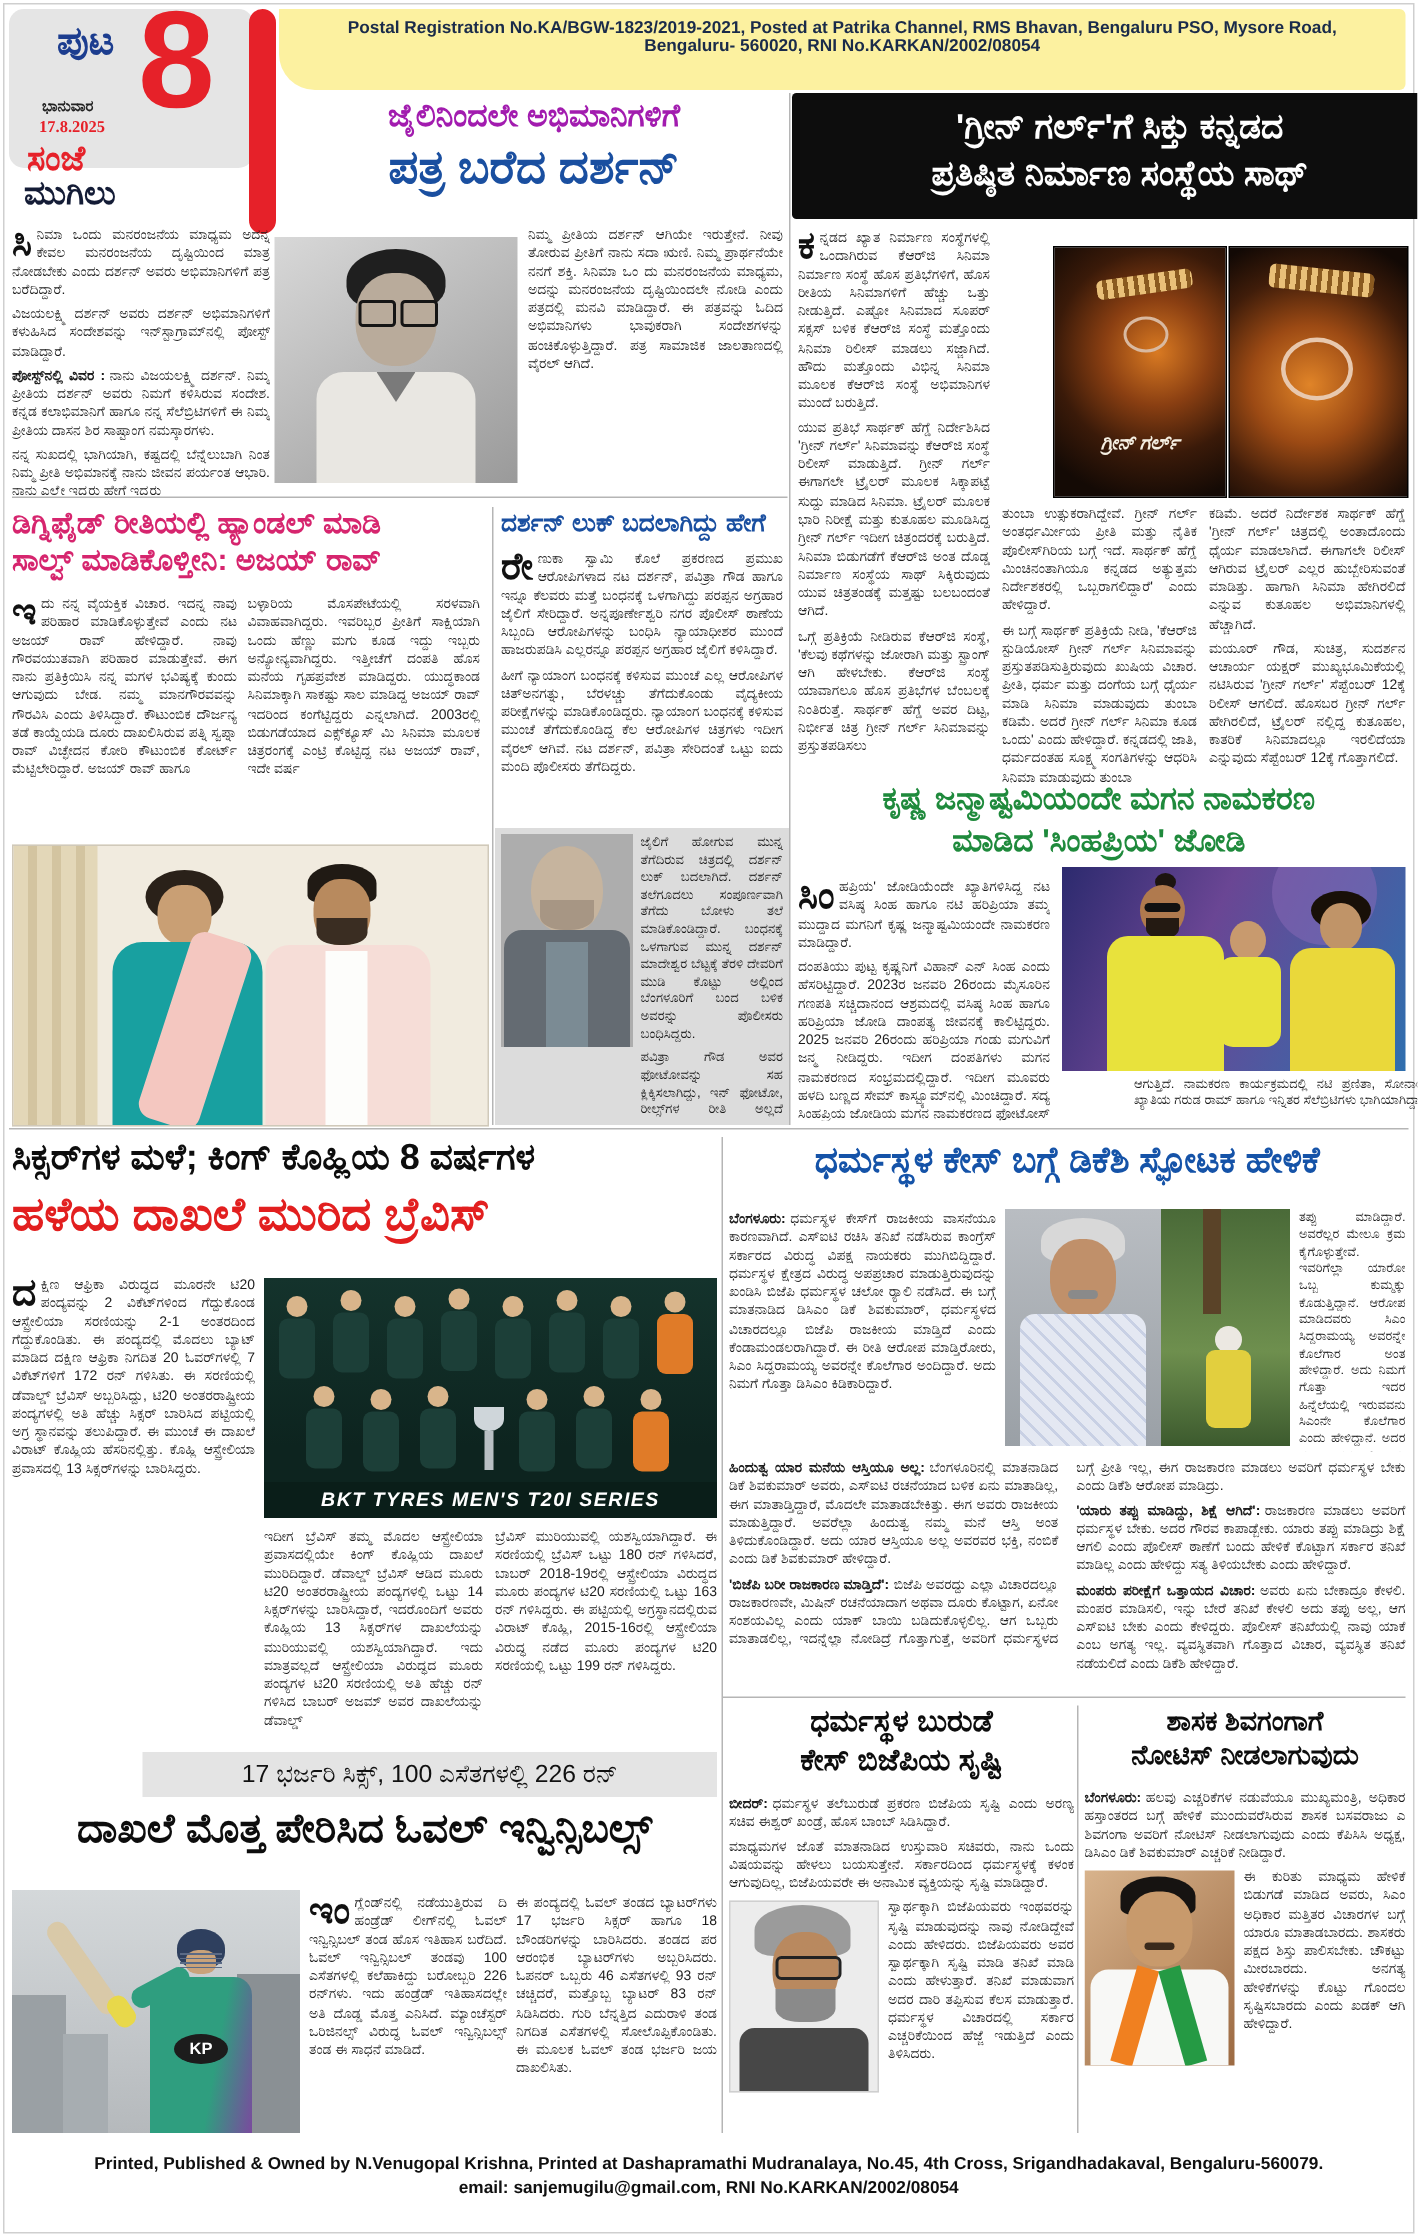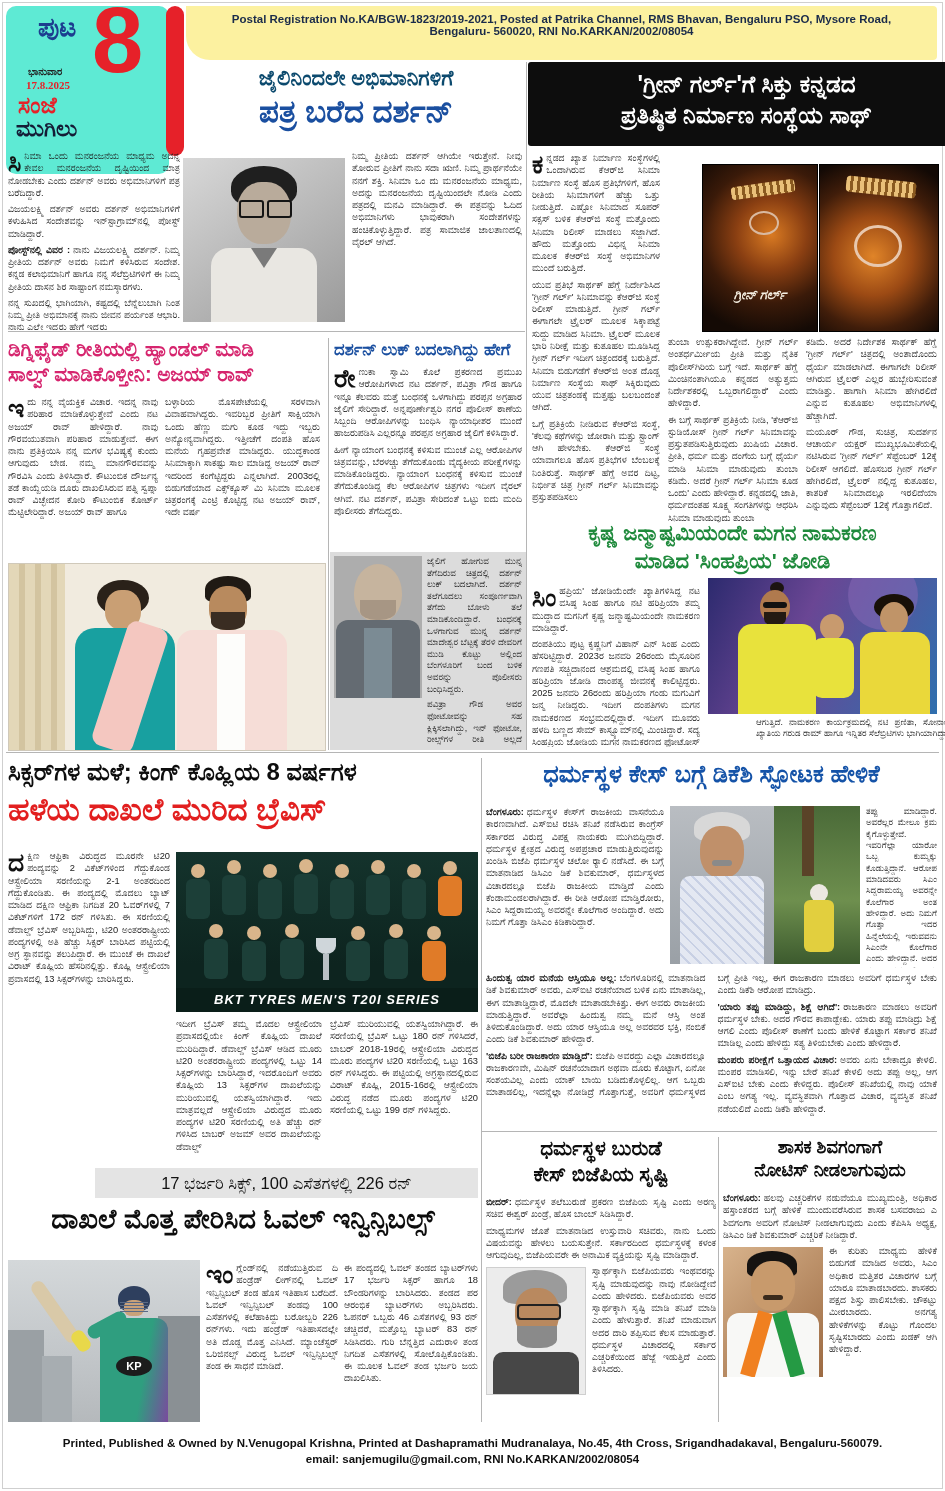--- a/index.html
+++ b/index.html
@@ -21,36 +21,36 @@
   .tplayer::after{content:"";position:absolute;left:0;top:15px;width:24px;height:40px;border-radius:6px;background:#1c3f38;}
   .tplayer.bib::after{background:#e07b28;}
   .footer-line{font-size:11.5px;font-weight:bold;color:#101010;text-align:center;line-height:1.35;}
 </style>
 </head>
 <body>
 
 <div id="page">
   <div class="abs" style="left:2px;top:2px;width:939px;height:1485px;border:1px solid #cfcfcf;"></div>
 
-  <div class="abs" style="left:6px;top:6px;width:163px;height:168px;background:#5eead4;border-radius:10px;">
+  <div class="abs" style="left:6px;top:6px;width:163px;height:106px;background:#e5e5e5;border-radius:10px;">
     <div class="abs bold" style="left:32px;top:6px;font-size:26px;color:#1c3d8f;">ಪುಟ</div>
     <div class="abs bold" style="left:86px;top:-12px;font-size:92px;color:#e62129;line-height:1;">8</div>
     <div class="abs bold" style="left:22px;top:60px;font-size:10px;color:#222;">ಭಾನುವಾರ</div>
     <div class="abs bold" style="left:20px;top:73px;font-size:11px;color:#e62129;font-family:Liberation Serif, serif;">17.8.2025</div>
     <div class="abs bold" style="left:12px;top:86px;font-size:23px;color:#e62129;">ಸಂಜೆ</div>
     <div class="abs bold" style="left:10px;top:110px;font-size:22px;color:#141c36;">ಮುಗಿಲು</div>
   </div>
   <div class="abs" style="left:166px;top:6px;width:18px;height:150px;background:#e62129;border-radius:10px;"></div>
 
   <div class="abs" style="left:186px;top:6px;width:751px;height:54px;background:#fcf1a0;border-radius:0 4px 4px 24px;padding-top:7px;box-sizing:border-box;">
     <div class="center bold" style="font-size:11.5px;color:#1a2b4a;">Postal Registration No.KA/BGW-1823/2019-2021, Posted at Patrika Channel, RMS Bhavan, Bengaluru PSO, Mysore Road,</div>
     <div class="center bold" style="font-size:11.5px;color:#1a2b4a;">Bengaluru- 560020, RNI No.KARKAN/2002/08054</div>
   </div>
 
-  <div class="abs center bold" style="left:190px;top:66px;width:332px;font-size:21px;color:#0c4a6e;">ಜೈಲಿನಿಂದಲೇ ಅಭಿಮಾನಿಗಳಿಗೆ</div>
+  <div class="abs center bold" style="left:190px;top:66px;width:332px;font-size:21px;color:#a21caf;">ಜೈಲಿನಿಂದಲೇ ಅಭಿಮಾನಿಗಳಿಗೆ</div>
   <div class="abs center bold" style="left:190px;top:94px;width:332px;font-size:31px;color:#1a4fa0;">ಪತ್ರ ಬರೆದ ದರ್ಶನ್</div>
 
   <div class="abs body-text" style="left:8px;top:150px;width:172px;height:180px;">
     <p><span class="dropcap">ಸಿ</span><span>ನಿಮಾ ಒಂದು ಮನರಂಜನೆಯ ಮಾಧ್ಯಮ ಅದನ್ನ ಕೇವಲ ಮನರಂಜನೆಯ ದೃಷ್ಟಿಯಿಂದ ಮಾತ್ರ ನೋಡಬೇಕು ಎಂದು ದರ್ಶನ್ ಅವರು ಅಭಿಮಾನಿಗಳಿಗೆ ಪತ್ರ ಬರೆದಿದ್ದಾರೆ.</span></p>
     <p>ವಿಜಯಲಕ್ಷ್ಮಿ ದರ್ಶನ್ ಅವರು ದರ್ಶನ್ ಅಭಿಮಾನಿಗಳಿಗೆ ಕಳುಹಿಸಿದ ಸಂದೇಶವನ್ನು ಇನ್‌ಸ್ಟಾಗ್ರಾಮ್‌ನಲ್ಲಿ ಪೋಸ್ಟ್ ಮಾಡಿದ್ದಾರೆ.</p>
     <p><span class="lead">ಪೋಸ್ಟ್‌ನಲ್ಲಿ ವಿವರ :</span><span>ನಾನು ವಿಜಯಲಕ್ಷ್ಮಿ ದರ್ಶನ್. ನಿಮ್ಮ ಪ್ರೀತಿಯ ದರ್ಶನ್ ಅವರು ನಿಮಗೆ ಕಳಿಸಿರುವ ಸಂದೇಶ. ಕನ್ನಡ ಕಲಾಭಿಮಾನಿಗೆ ಹಾಗೂ ನನ್ನ ಸೆಲೆಬ್ರಿಟಿಗಳಿಗೆ ಈ ನಿಮ್ಮ ಪ್ರೀತಿಯ ದಾಸನ ಶಿರ ಸಾಷ್ಟಾಂಗ ನಮಸ್ಕಾರಗಳು.</span></p>
     <p>ನನ್ನ ಸುಖದಲ್ಲಿ ಭಾಗಿಯಾಗಿ, ಕಷ್ಟದಲ್ಲಿ ಬೆನ್ನೆಲುಬಾಗಿ ನಿಂತ ನಿಮ್ಮ ಪ್ರೀತಿ ಅಭಿಮಾನಕ್ಕೆ ನಾನು ಜೀವನ ಪರ್ಯಂತ ಆಭಾರಿ. ನಾನು ಎಲ್ಲೇ ಇದ್ದರು ಹೇಗೆ ಇದ್ದರು</p>
   </div>
 
   <div class="photo" style="left:183px;top:158px;width:162px;height:164px;background:linear-gradient(145deg,#d8d8d8,#9a9a9a);">
@@ -89,21 +89,21 @@
     <div class="shape" style="left:202px;top:48px;width:34px;height:18px;background:#3a2d22;border-radius:0 0 45% 45%;"></div>
     <div class="shape" style="left:168px;top:66px;width:110px;height:120px;background:#f6ddd7;border-radius:16px 16px 0 0;"></div>
     <div class="shape" style="left:208px;top:70px;width:28px;height:116px;background:#fdfdfb;"></div>
   </div>
 
   <div class="abs divider" style="left:328px;top:338px;width:1px;height:412px;"></div>
 
   <div class="abs bold" style="left:334px;top:340px;width:190px;font-size:16.5px;color:#1a4fa0;">ದರ್ಶನ್ ಲುಕ್ ಬದಲಾಗಿದ್ದು ಹೇಗೆ</div>
   <div class="abs body-text" style="left:334px;top:366px;width:188px;height:184px;">
     <p><span class="dropcap">ರೇ</span><span>ಣುಕಾ ಸ್ವಾಮಿ ಕೊಲೆ ಪ್ರಕರಣದ ಪ್ರಮುಖ ಆರೋಪಿಗಳಾದ ನಟ ದರ್ಶನ್, ಪವಿತ್ರಾ ಗೌಡ ಹಾಗೂ ಇನ್ನೂ ಕೆಲವರು ಮತ್ತೆ ಬಂಧನಕ್ಕೆ ಒಳಗಾಗಿದ್ದು ಪರಪ್ಪನ ಅಗ್ರಹಾರ ಜೈಲಿಗೆ ಸೇರಿದ್ದಾರೆ. ಅನ್ನಪೂರ್ಣೇಶ್ವರಿ ನಗರ ಪೊಲೀಸ್ ಠಾಣೆಯ ಸಿಬ್ಬಂದಿ ಆರೋಪಿಗಳನ್ನು ಬಂಧಿಸಿ ನ್ಯಾಯಾಧೀಶರ ಮುಂದೆ ಹಾಜರುಪಡಿಸಿ ಎಲ್ಲರನ್ನೂ ಪರಪ್ಪನ ಅಗ್ರಹಾರ ಜೈಲಿಗೆ ಕಳಿಸಿದ್ದಾರೆ.</span></p>
-    <p>ಹೀಗೆ ನ್ಯಾಯಾಂಗ ಬಂಧನಕ್ಕೆ ಕಳಿಸುವ ಮುಂಚೆ ಎಲ್ಲ ಆರೋಪಿಗಳ ಚಿತ್ರವವನ್ನು, ಬೆರಳಚ್ಚು ತೆಗೆದುಕೊಂಡು ವೈದ್ಯಕೀಯ ಪರೀಕ್ಷೆಗಳನ್ನು ಮಾಡಿಕೊಂಡಿದ್ದರು. ನ್ಯಾಯಾಂಗ ಬಂಧನಕ್ಕೆ ಕಳಿಸುವ ಮುಂಚೆ ತೆಗೆದುಕೊಂಡಿದ್ದ ಕೆಲ ಆರೋಪಿಗಳ ಚಿತ್ರಗಳು ಇದೀಗ ವೈರಲ್ ಆಗಿವೆ. ನಟ ದರ್ಶನ್, ಪವಿತ್ರಾ ಸೇರಿದಂತೆ ಒಟ್ಟು ಐದು ಮಂದಿ ಪೊಲೀಸರು ತೆಗೆದಿದ್ದರು.</p>
+    <p>ಹೀಗೆ ನ್ಯಾಯಾಂಗ ಬಂಧನಕ್ಕೆ ಕಳಿಸುವ ಮುಂಚೆ ಎಲ್ಲ ಆರೋಪಿಗಳ ಚಿತ್ಅನಗತ್ನು, ಬೆರಳಚ್ಚು ತೆಗೆದುಕೊಂಡು ವೈದ್ಯಕೀಯ ಪರೀಕ್ಷೆಗಳನ್ನು ಮಾಡಿಕೊಂಡಿದ್ದರು. ನ್ಯಾಯಾಂಗ ಬಂಧನಕ್ಕೆ ಕಳಿಸುವ ಮುಂಚೆ ತೆಗೆದುಕೊಂಡಿದ್ದ ಕೆಲ ಆರೋಪಿಗಳ ಚಿತ್ರಗಳು ಇದೀಗ ವೈರಲ್ ಆಗಿವೆ. ನಟ ದರ್ಶನ್, ಪವಿತ್ರಾ ಸೇರಿದಂತೆ ಒಟ್ಟು ಐದು ಮಂದಿ ಪೊಲೀಸರು ತೆಗೆದಿದ್ದರು.</p>
   </div>
 
   <div class="abs" style="left:330px;top:552px;width:196px;height:198px;background:#dcdcdc;padding:4px;box-sizing:border-box;overflow:hidden;">
     <div class="photo" style="position:relative;float:left;width:88px;height:142px;margin:0 5px 2px 0;background:#adadad;">
       <div class="shape" style="left:20px;top:8px;width:48px;height:58px;background:#c6b49e;border-radius:50% 50% 46% 46%;"></div>
       <div class="shape" style="left:26px;top:44px;width:36px;height:20px;background:#a79684;border-radius:0 0 45% 45%;"></div>
       <div class="shape" style="left:2px;top:64px;width:84px;height:78px;background:#646b72;border-radius:12px 12px 0 0;"></div>
       <div class="shape" style="left:30px;top:72px;width:28px;height:70px;background:#7b8b94;"></div>
     </div>
     <div class="body-text" style="font-size:8.8px;height:190px;">

